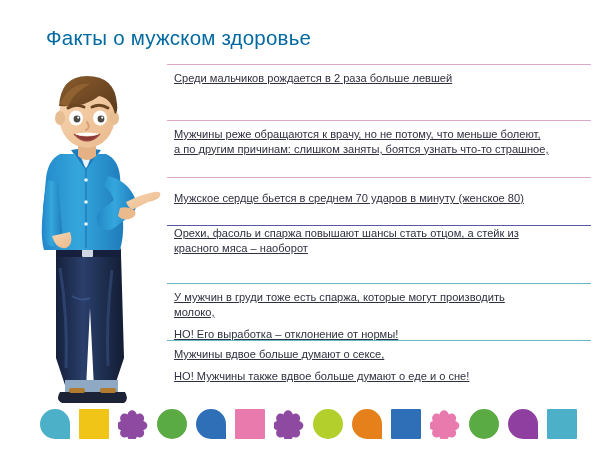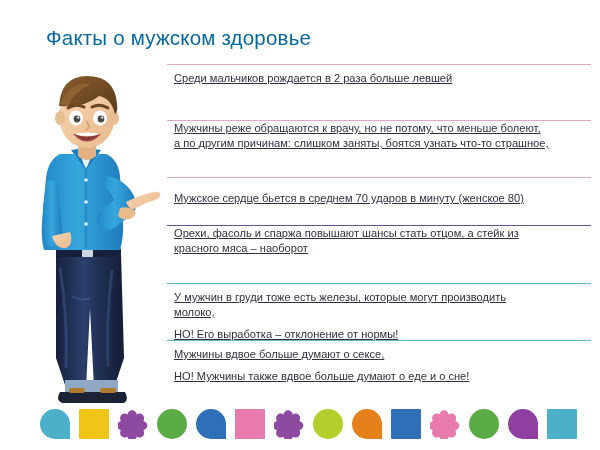--- a/index.html
+++ b/index.html
@@ -202,21 +202,21 @@
 
     <div class="fact-block" style="top:0px;">
       <div class="rule pink" style="border-top-color: rgb(220, 168, 200);"></div>
       <div class="fact-text" style="top:7px;">
         <div>Среди мальчиков рождается в 2 раза больше левшей</div>
       </div>
     </div>
 
     <div class="fact-block" style="top:56px;">
       <div class="rule pink" style="border-top-color: rgb(220, 168, 200);"></div>
-      <div class="fact-text" style="top:1px;">
+      <div class="fact-text" style="top:7px;">
         <div>Мужчины реже обращаются к врачу, но не потому, что меньше болеют,</div>
         <div>а по другим причинам: слишком заняты, боятся узнать что-то страшное,</div>
       </div>
     </div>
 
     <div class="fact-block" style="top:113px;">
       <div class="rule pink" style="border-top-color: rgb(220, 168, 200);"></div>
       <div class="fact-text" style="top:14px;">
         <div>Мужское сердце бьется в среднем 70 ударов в минуту (женское 80)</div>
       </div>
@@ -226,21 +226,21 @@
       <div class="rule indigo" style="border-top-color: rgb(90, 86, 160);"></div>
       <div class="fact-text" style="top:1px;">
         <div>Орехи, фасоль и спаржа повышают шансы стать отцом, а стейк из</div>
         <div>красного мяса – наоборот</div>
       </div>
     </div>
 
     <div class="fact-block" style="top:219px;">
       <div class="rule teal" style="border-top-color: rgb(99, 185, 196);"></div>
       <div class="fact-text" style="top:7px;">
-        <div>У мужчин в груди тоже есть железы, которые могут производить</div>
+        <div>У мужчин в груди тоже есть спаржа, которые могут производить</div>
         <div>молоко,</div>
       </div>
       <div class="fact-text second" style="top:44px;">
         <div>НО! Его выработка – отклонение от нормы!</div>
       </div>
     </div>
 
     <div class="fact-block" style="top:276px;">
       <div class="rule teal" style="border-top-color: rgb(99, 185, 196);"></div>
       <div class="fact-text" style="top:7px;">

